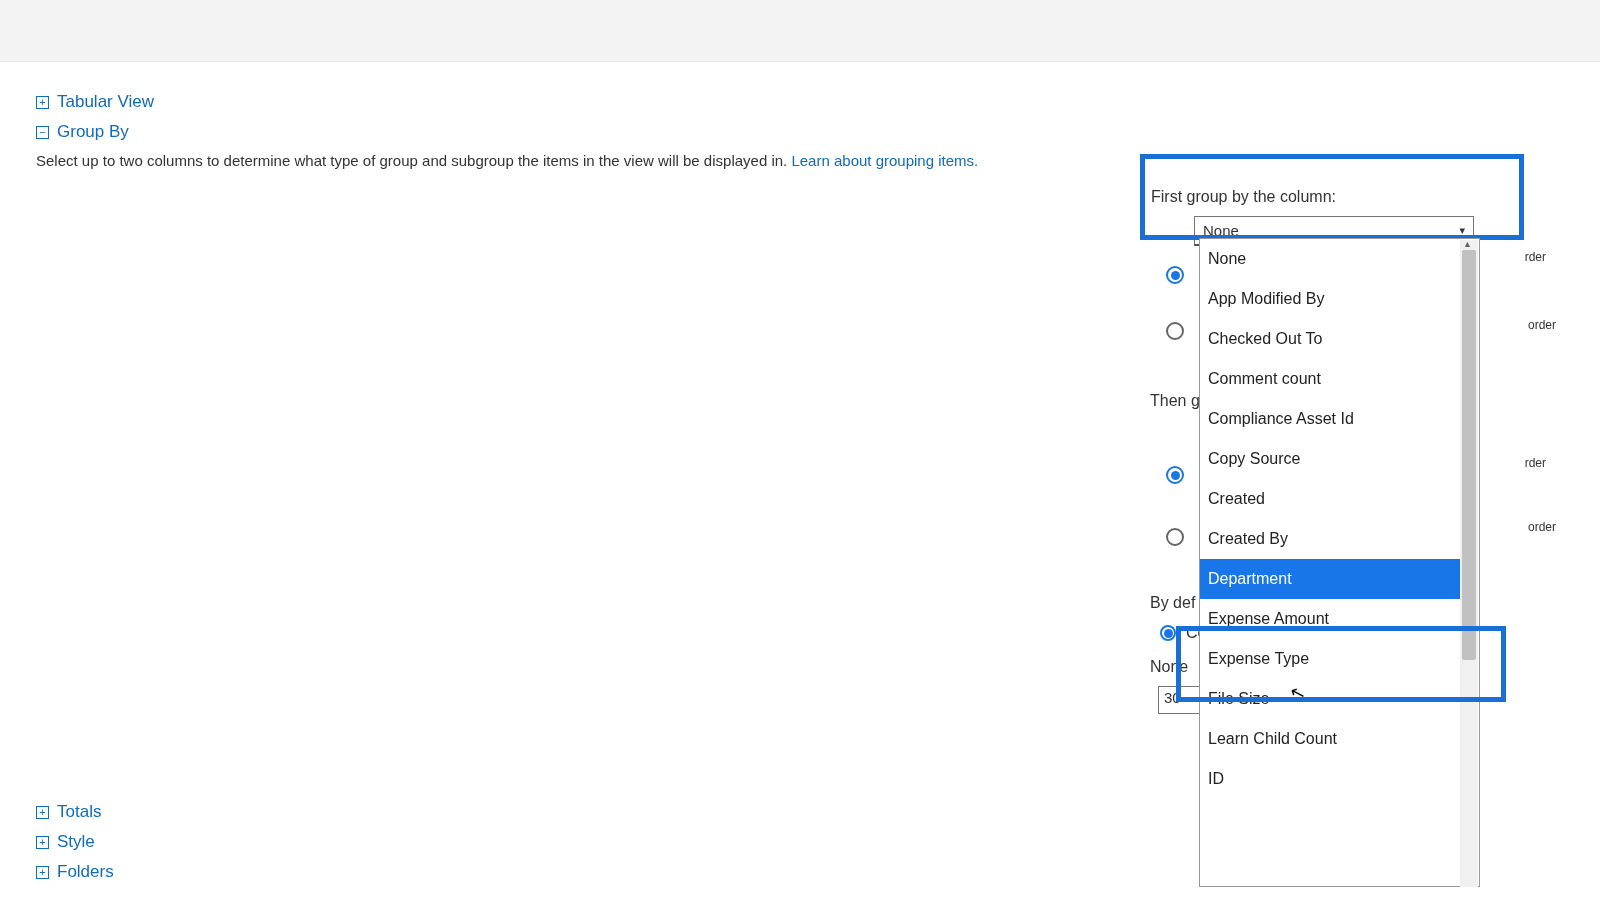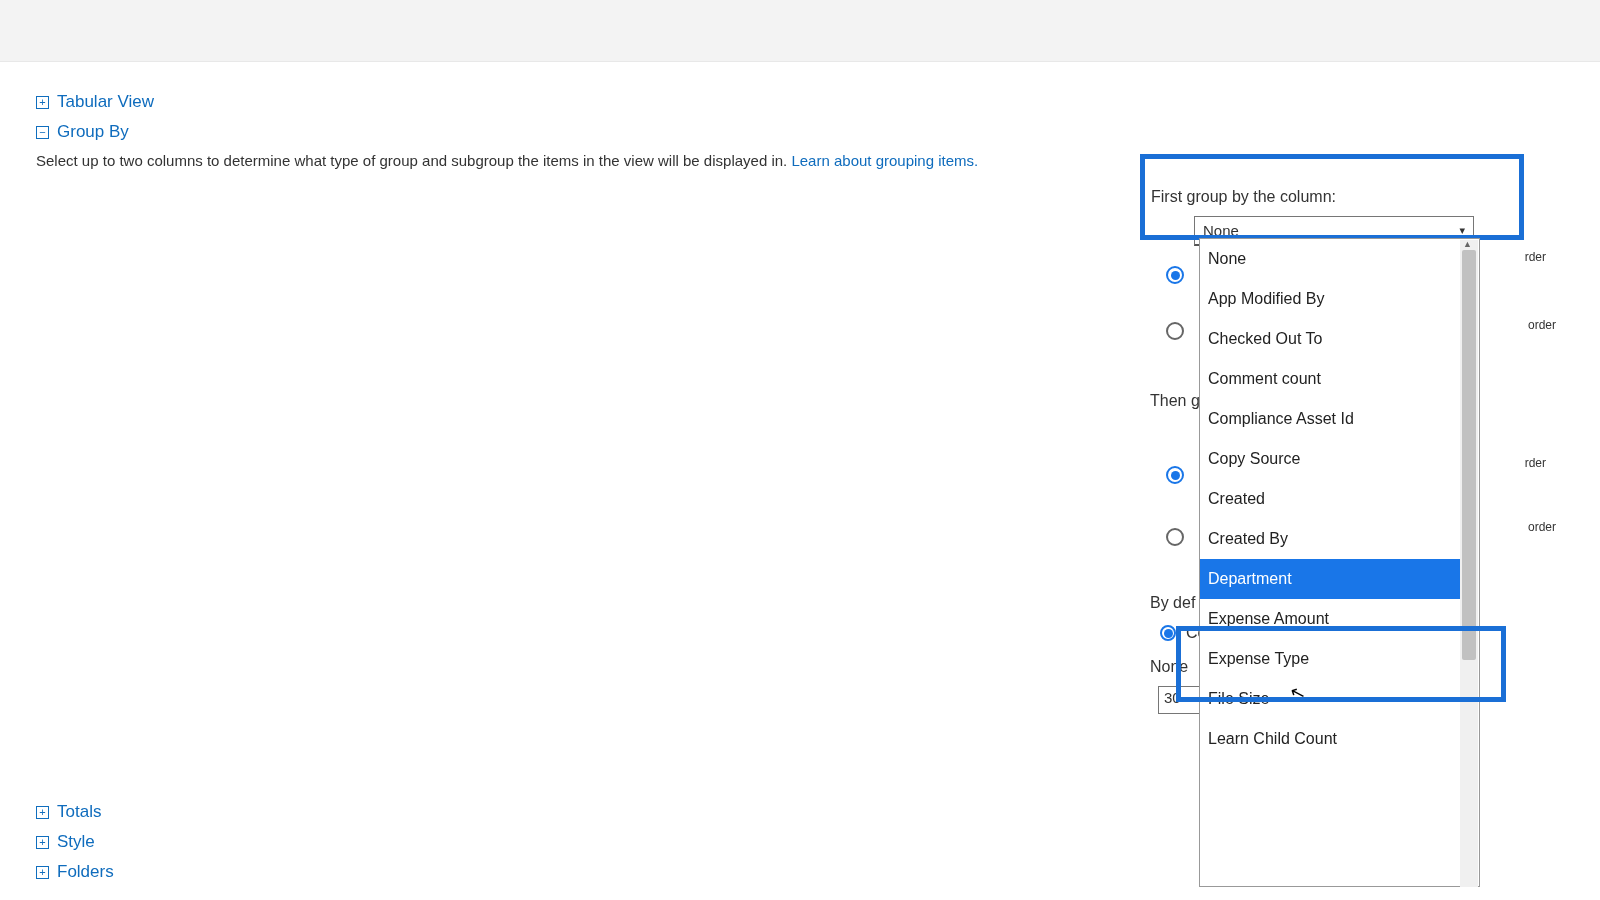--- a/index.html
+++ b/index.html
@@ -318,20 +318,21 @@
       <div class="dd-item">Comment count</div>
       <div class="dd-item">Compliance Asset Id</div>
       <div class="dd-item">Copy Source</div>
       <div class="dd-item">Created</div>
       <div class="dd-item">Created By</div>
       <div class="dd-item hovered">Department</div>
       <div class="dd-item">Expense Amount</div>
       <div class="dd-item">Expense Type</div>
       <div class="dd-item">File Size</div>
       <div class="dd-item">Learn Child Count</div>
+      <div class="dd-item">ID</div>
     </div>
 </div>
 
 <div class="highlight-box-1"></div>
 <div class="highlight-box-2"></div>
 <div class="cursor">↖</div>
 
 <div class="sections-bottom">
   <div class="section-row">
     <span class="expand-icon">+</span>

